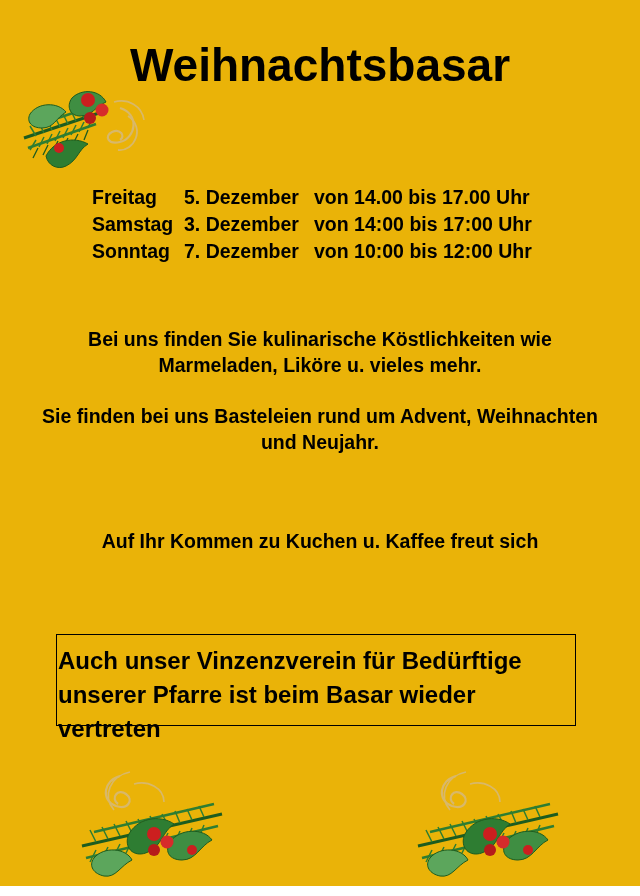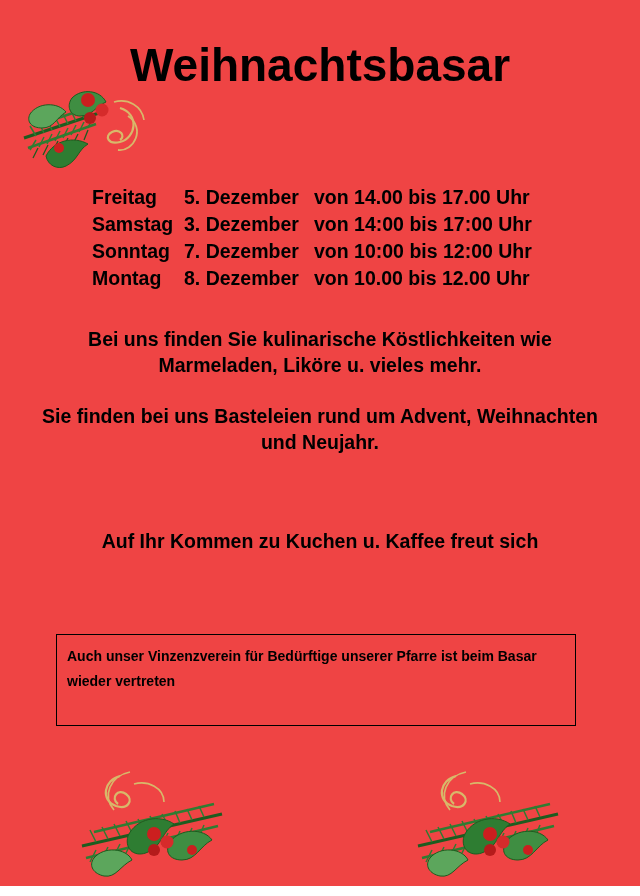--- a/index.html
+++ b/index.html
@@ -12,21 +12,21 @@
     height: 896px;
     font-family: "Liberation Sans", sans-serif;
     color: #000000;
     position: relative;
     overflow: hidden;
   }
   .page {
     position: relative;
     width: 640px;
     height: 896px;
-    background: #ef4444;
+    background: #eab308;
   }
 
   
   .title {
     position: absolute;
     top: 38px;
     left: 0;
     width: 640px;
     text-align: center;
     font-size: 46px;
@@ -97,24 +97,24 @@
 
   
   .note-box {
     position: absolute;
     top: 634px;
     left: 56px;
     width: 520px;
     height: 92px;
     border: 1px solid #000000;
     box-sizing: border-box;
-    padding: 9px 10px 0 10px;
-    font-size: 14px;
-    font-weight: bold;
-    line-height: 25px;
+    padding: 9px 10px 0 1px;
+    font-size: 24px;
+    font-weight: bold;
+    line-height: 34px;
   }
 
   
   .bottom-strip {
     position: absolute;
     left: 0;
     bottom: 0;
     width: 640px;
     height: 10px;
     background: #ffffff;
@@ -165,25 +165,20 @@
     <div class="sched-row">
       <span class="sched-day">Samstag</span>
       <span class="sched-date">3. Dezember</span>
       <span class="sched-time">von 14:00 bis 17:00 Uhr</span>
     </div>
     <div class="sched-row">
       <span class="sched-day">Sonntag</span>
       <span class="sched-date">7. Dezember</span>
       <span class="sched-time">von 10:00 bis 12:00 Uhr</span>
     </div>
-    <div class="sched-row">
-      <span class="sched-day">Montag</span>
-      <span class="sched-date">8. Dezember</span>
-      <span class="sched-time">von 10.00 bis 12.00 Uhr</span>
-    </div>
   </div>
 
   <div class="para para-1">Bei uns finden Sie kulinarische Köstlichkeiten wie Marmeladen, Liköre u. vieles mehr.</div>
   <div class="para para-2">Sie finden bei uns Basteleien rund um Advent, Weihnachten und Neujahr.</div>
   <div class="para para-3">Auf Ihr Kommen zu Kuchen u. Kaffee freut sich</div>
 
   <div class="note-box">Auch unser Vinzenzverein für Bedürftige unserer Pfarre ist beim Basar wieder vertreten</div>
 
   <svg class="holly holly-bl" viewBox="0 0 170 120">
     <g>

